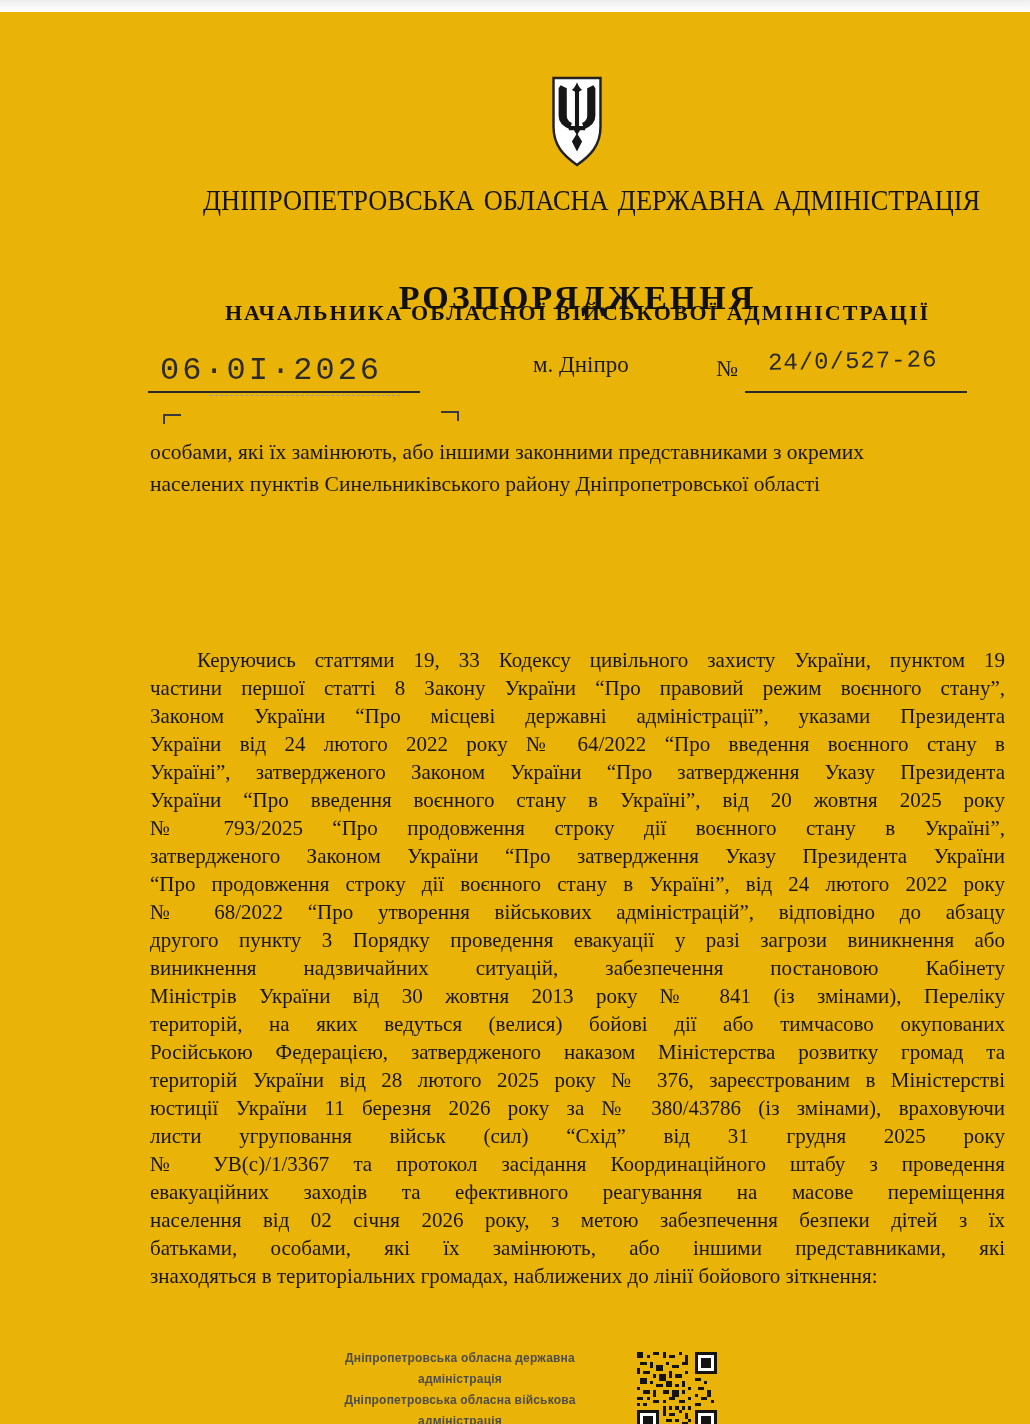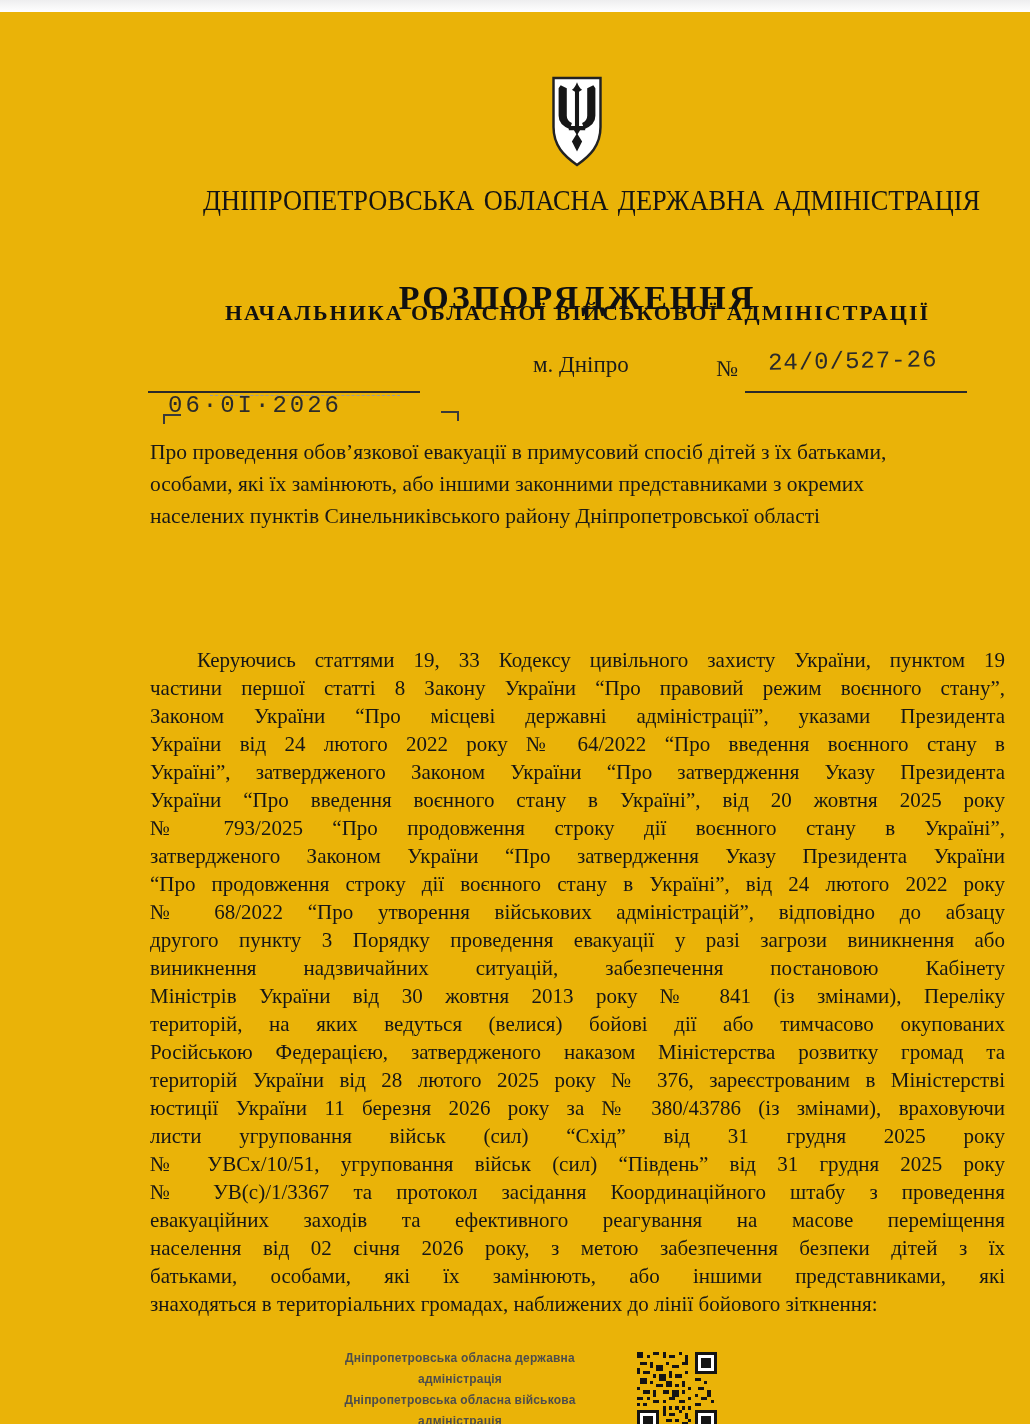--- a/index.html
+++ b/index.html
@@ -7,21 +7,21 @@
         font-family:"Liberation Serif", serif;color:#1b1b1b;text-decoration:underline;}
   .topshade{position:absolute;top:0;left:0;right:0;height:12px;
         background:linear-gradient(#eeeeef,#ffffff);}
   .emblem{position:absolute;left:545px;top:74px;width:64px;height:96px;}
   .centerband{position:absolute;left:150px;width:855px;text-align:center;}
   .orgname{top:183px;font-size:30px;white-space:nowrap;color:#141414;}
   .orgname>span{display:inline-block;transform:scaleX(0.88);transform-origin:center;word-spacing:3px;}
   .doctitle{top:251px;font-size:34px;font-weight:bold;letter-spacing:3px;color:#111;}
   .docsubtitle{top:300px;font-size:22px;font-weight:bold;letter-spacing:2px;color:#111;}
   .stampfont{font-family:"Liberation Mono", monospace;color:#2b2b2b;}
-  .date-stamp{position:absolute;left:168px;top:352px;font-size:24px;letter-spacing:3px;margin-top:40px;}
+  .date-stamp{position:absolute;left:160px;top:352px;font-size:32px;letter-spacing:3px;}
   .date-line{position:absolute;left:148px;top:391px;width:272px;border-top:2px solid #2a2a2a;}
   .date-line2{position:absolute;left:210px;top:395px;width:190px;border-top:1px dashed #9a9a9a;}
   .city{position:absolute;left:533px;top:352px;font-size:23px;}
   .num-sign{position:absolute;left:716px;top:356px;font-size:23px;}
   .num-stamp{position:absolute;left:768px;top:348px;font-size:24px;letter-spacing:1px;transform:rotate(-1.2deg);}
   .num-line{position:absolute;left:745px;top:391px;width:222px;border-top:2px solid #2a2a2a;}
   .corner{position:absolute;width:16px;height:8px;}
   .corner-left{left:163px;top:414px;border-top:2px solid #3a3a3a;border-left:2px solid #3a3a3a;}
   .corner-right{left:441px;top:411px;border-top:2px solid #3a3a3a;border-right:2px solid #3a3a3a;}
   .subject{position:absolute;left:150px;top:436px;width:858px;font-size:21.5px;line-height:32px;color:#181818;}
@@ -61,21 +61,20 @@
   <div class="date-line2"></div>
   <div class="city">м. Дніпро</div>
   <div class="num-sign">№</div>
   <div class="num-stamp stampfont">24/0/527-26</div>
   <div class="num-line"></div>
 
   <div class="corner corner-left"></div>
   <div class="corner corner-right"></div>
 
   <div class="subject">
-    <div>Про проведення обов’язкової евакуації в примусовий спосіб дітей з їх батьками,</div>
     <div>особами, які їх замінюють, або іншими законними представниками з окремих</div>
     <div>населених пунктів Синельниківського району Дніпропетровської області</div>
   </div>
 
   <div class="mainbody">
     <div class="jline first">Керуючись статтями 19, 33 Кодексу цивільного захисту України, пунктом 19</div>
     <div class="jline">частини першої статті 8 Закону України “Про правовий режим воєнного стану”,</div>
     <div class="jline">Законом України “Про місцеві державні адміністрації”, указами Президента</div>
     <div class="jline">України від 24 лютого 2022 року № 64/2022 “Про введення воєнного стану в</div>
     <div class="jline">Україні”, затвердженого Законом України “Про затвердження Указу Президента</div>
@@ -85,21 +84,20 @@
     <div class="jline">“Про продовження строку дії воєнного стану в Україні”, від 24 лютого 2022 року</div>
     <div class="jline">№ 68/2022 “Про утворення військових адміністрацій”, відповідно до абзацу</div>
     <div class="jline">другого пункту 3 Порядку проведення евакуації у разі загрози виникнення або</div>
     <div class="jline">виникнення надзвичайних ситуацій, забезпечення постановою Кабінету</div>
     <div class="jline">Міністрів України від 30 жовтня 2013 року № 841 (із змінами), Переліку</div>
     <div class="jline">територій, на яких ведуться (велися) бойові дії або тимчасово окупованих</div>
     <div class="jline">Російською Федерацією, затвердженого наказом Міністерства розвитку громад та</div>
     <div class="jline">територій України від 28 лютого 2025 року № 376, зареєстрованим в Міністерстві</div>
     <div class="jline">юстиції України 11 березня 2026 року за № 380/43786 (із змінами), враховуючи</div>
     <div class="jline">листи угруповання військ (сил) “Схід” від 31 грудня 2025 року</div>
-    <div class="jline">№ УВСх/10/51, угруповання військ (сил) “Південь” від 31 грудня 2025 року</div>
     <div class="jline">№ УВ(с)/1/3367 та протокол засідання Координаційного штабу з проведення</div>
     <div class="jline">евакуаційних заходів та ефективного реагування на масове переміщення</div>
     <div class="jline">населення від 02 січня 2026 року, з метою забезпечення безпеки дітей з їх</div>
     <div class="jline">батьками, особами, які їх замінюють, або іншими представниками, які</div>
     <div class="jline last">знаходяться в територіальних громадах, наближених до лінії бойового зіткнення:</div>
   </div>
 
   <div class="stamp-block">
     <div class="stamp-small">Дніпропетровська обласна державна адміністрація</div>
     <div class="stamp-small">Дніпропетровська обласна військова адміністрація</div>

